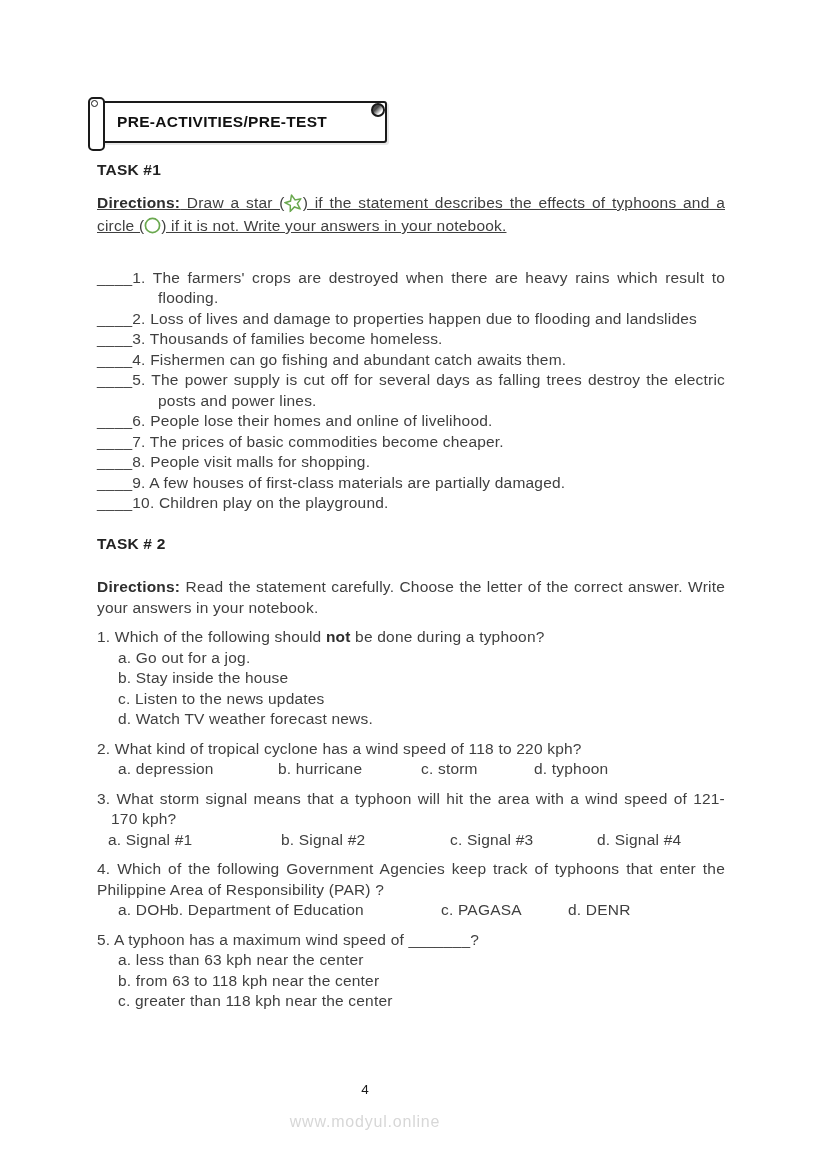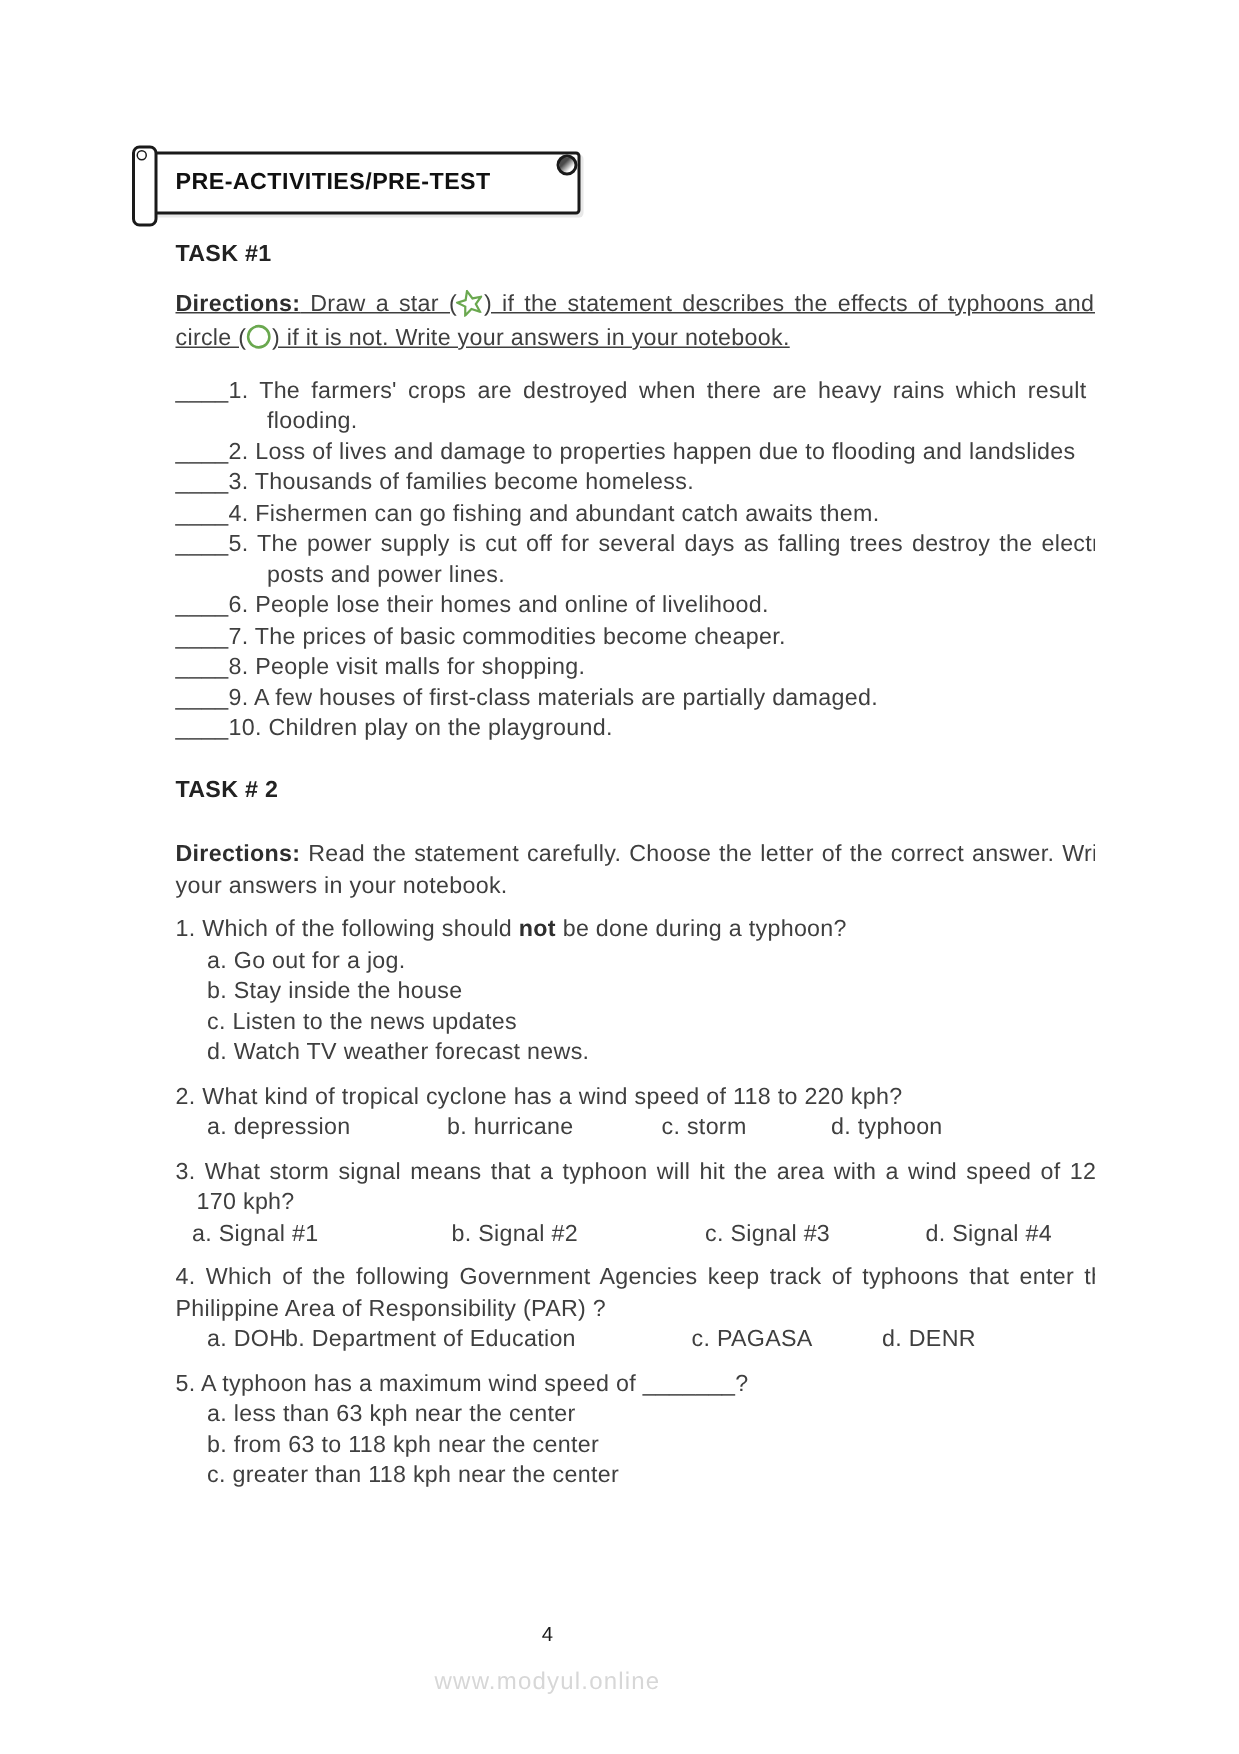--- a/index.html
+++ b/index.html
@@ -25,28 +25,28 @@
     display:flex; align-items:center; padding-left:16px;
     font-weight:bold; font-size:15.5px; color:#111; letter-spacing:0.3px;
     box-shadow:2px 2px 0 #e8e8e8;
   }
   .banner-curl {
     position:absolute; right:0px; top:0px; width:10px; height:10px;
     border:2px solid #1a1a1a; border-radius:50%;
     background:linear-gradient(135deg,#4a4a4a 35%,#ffffff 75%); z-index:4;
   }
   
-  .content { position:absolute; left:117px; top:160px; width:628px; }
+  .content { position:absolute; left:97px; top:160px; width:628px; }
   .task-heading { font-weight:bold; color:#222; }
   .justify { text-align:justify; }
   p, .blockp { margin:0; }
   .dir1 { margin-top:12px;text-decoration:underline; }
   .icon-wrap { display:inline-block; vertical-align:-3px; }
   .tilt { transform:rotate(-14deg); }
-  .t1-list { margin-top:11px; }
+  .t1-list { margin-top:28px; }
   .t1-item { padding-left:61px; text-indent:-61px; text-align:justify; }
   .task2-heading { margin-top:20px; }
   .dir2 { margin-top:23px; }
   .q { margin-top:9px; }
   .q-hang14 { padding-left:14px; text-indent:-14px; }
   .opt-stack div { padding-left:21px; }
   .opt-row { display:flex; }
   .opt-row span { display:block; white-space:nowrap; }
   .q2 .opt-row span:nth-child(1){ margin-left:21px; width:160px; }
   .q2 .opt-row span:nth-child(2){ width:143px; }

